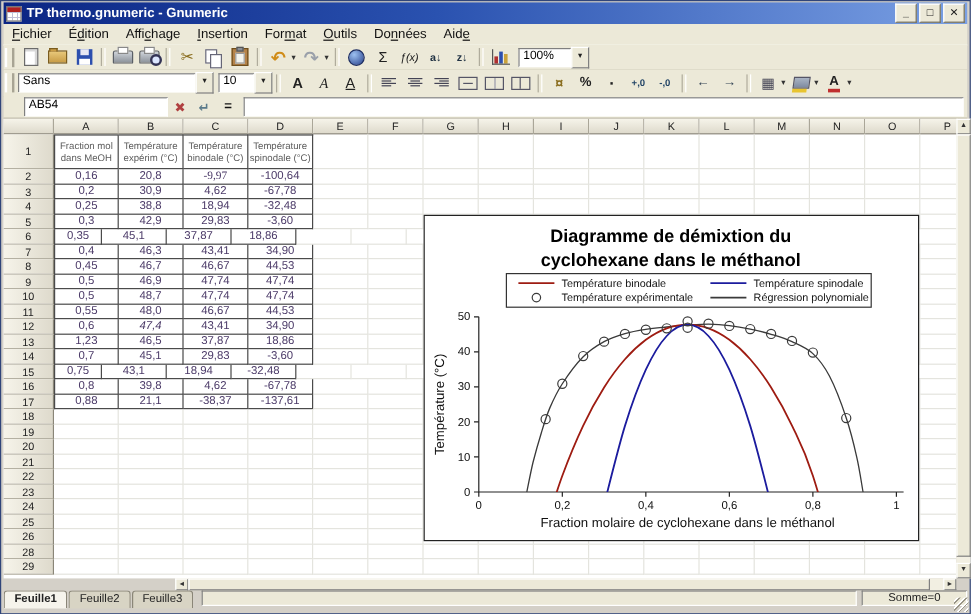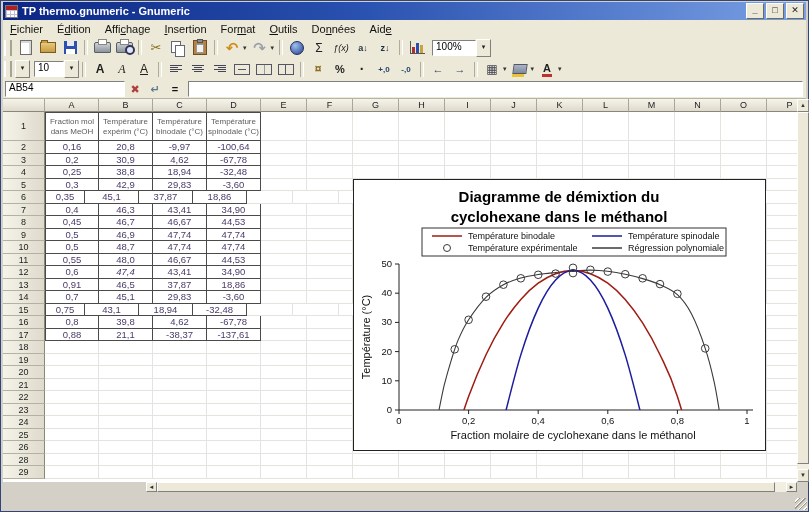--- a/index.html
+++ b/index.html
@@ -76,21 +76,21 @@
   .ic-decrease-indent .g,.ic-increase-indent .g{font-size:11px;color:#345;}
   .ic-borders .g{font-size:12px;color:#445;}
   .ic-background-color .art{display:block;width:12px;height:8px;background:linear-gradient(#aab4c4,#7e8aa0);border:1px solid #556;transform:skewX(-8deg);position:relative;}
   .ic-background-color .art::after{content:"";position:absolute;left:-1px;bottom:-4px;width:12px;height:3px;background:#e8c430;}
   .ic-font-color .g{font-weight:bold;font-size:11px;background:linear-gradient(#c03030,#c03030) bottom/12px 3px no-repeat;padding:0 1px 3px;}
   .combo-input{height:14px;border:1px solid;border-color:#808080 #fff #fff #808080;background:#fff;font-size:10px;font-family:inherit;padding:0 3px;}
   .cbtn{width:13px;height:16px;background:#ece9d8;border:1px solid;border-color:#fff #808080 #808080 #fff;font-size:7px;text-align:center;line-height:14px;color:#222;}
 
   
   #formulabar{position:absolute;left:2px;top:79px;right:2px;height:18px;background:#ece9d8;display:flex;align-items:center;border-bottom:1px solid #b8b4a4;}
-  #namebox{width:112px;margin-left:2px;}
+  #namebox{width:112px;margin-left:17px;}
   .fbtn{width:18px;height:15px;display:inline-flex;align-items:center;justify-content:center;font-size:11px;margin:0 1px;}
   #fcancel{color:#b04040;font-weight:bold;}
   #fenter{color:#5a7a8a;font-weight:bold;}
   #fequal{color:#111;font-weight:bold;}
   #formula-entry{flex:1;margin:0 3px;}
 
   
   #sheet{position:absolute;left:2px;top:98px;width:794px;height:383px;background:#fff;overflow:hidden;}
   #colheaders{display:flex;height:13px;}
   .hdrcell{box-sizing:border-box;background:linear-gradient(#f6f4ea,#dedacc);border-right:1px solid #aaa698;border-bottom:1px solid #8a8678;
@@ -210,20 +210,21 @@
         <span class="tbtn ic-chart">
           <i class="art"></i>
         </span>
       </span>
     <span class="combo-input" style="width:36px;margin-left:4px;">100%</span>
     <span class="cbtn">▾</span>
   </div>
 
   <div id="toolbar-format" class="toolbar">
     <span class="grip"></span>
+    <span class="combo-input" style="width:140px;">Sans</span>
     <span class="cbtn">▾</span>
     <span class="combo-input" style="width:22px;margin-left:4px;">10</span>
     <span class="cbtn">▾</span>
     <span class="tsep"></span>
     <span id="format-toolbar-items" style="display:inline-flex;align-items:center;">
         <span class="tbtn ic-bold">
           <span class="g">A</span>
         </span>
         <span class="tbtn ic-italic">
           <span class="g">A</span>
@@ -338,21 +339,21 @@
           <div class="cell" style="width: 46px;"></div>
           <div class="cell" style="width: 46px;"></div>
           <div class="cell" style="width: 46px;"></div>
           <div class="cell" style="width: 46px;"></div>
           <div class="cell" style="width: 46px;"></div>
         </div>
         <div class="row" style="height: 12.5px;">
           <div class="rowhdr" style="line-height: 12px;">2</div>
           <div class="cell tcell tfirst" style="width: 54px;">0,16</div>
           <div class="cell tcell" style="width: 54px;">20,8</div>
-          <div class="cell tcell" style="width: 54px;">-9,97</div>
+          <div class="cell tcell" style="width: 54px; font-family: Liberation Serif, serif;">-9,97</div>
           <div class="cell tcell" style="width: 54px;">-100,64</div>
           <div class="cell" style="width: 46px;"></div>
           <div class="cell" style="width: 46px;"></div>
           <div class="cell" style="width: 46px;"></div>
           <div class="cell" style="width: 46px;"></div>
           <div class="cell" style="width: 46px;"></div>
           <div class="cell" style="width: 46px;"></div>
           <div class="cell" style="width: 46px;"></div>
           <div class="cell" style="width: 46px;"></div>
           <div class="cell" style="width: 46px;"></div>
@@ -545,21 +546,21 @@
           <div class="cell" style="width: 46px;"></div>
           <div class="cell" style="width: 46px;"></div>
           <div class="cell" style="width: 46px;"></div>
           <div class="cell" style="width: 46px;"></div>
           <div class="cell" style="width: 46px;"></div>
           <div class="cell" style="width: 46px;"></div>
           <div class="cell" style="width: 46px;"></div>
         </div>
         <div class="row" style="height: 12.5px;">
           <div class="rowhdr" style="line-height: 12px;">13</div>
-          <div class="cell tcell tfirst" style="width: 54px;">0,91</div>
+          <div class="cell tcell tfirst" style="width: 54px;">1,23</div>
           <div class="cell tcell" style="width: 54px;">46,5</div>
           <div class="cell tcell" style="width: 54px;">37,87</div>
           <div class="cell tcell" style="width: 54px;">18,86</div>
           <div class="cell" style="width: 46px;"></div>
           <div class="cell" style="width: 46px;"></div>
           <div class="cell" style="width: 46px;"></div>
           <div class="cell" style="width: 46px;"></div>
           <div class="cell" style="width: 46px;"></div>
           <div class="cell" style="width: 46px;"></div>
           <div class="cell" style="width: 46px;"></div>
@@ -929,15 +930,24 @@
     <div id="vthumb"></div>
     <div class="sbtn" style="bottom:0;">▼</div>
   </div>
 
   <div id="hscroll">
     <div class="hbtn" style="left:0;">◄</div>
     <div id="hthumb"></div>
     <div class="hbtn" style="right:0;">►</div>
   </div>
 
+  <div id="bottombar">
+    <span id="tabstrip" style="display:inline-flex;">
+        <span class="tab active">Feuille1</span>
+        <span class="tab">Feuille2</span>
+        <span class="tab">Feuille3</span>
+      </span>
+    <span id="status-left" class="statuspanel"></span>
+    <span id="status-somme" class="statuspanel">Somme=0</span>
+  </div>
   <div id="grip"></div>
 
 </div>
 
 </body></html>

